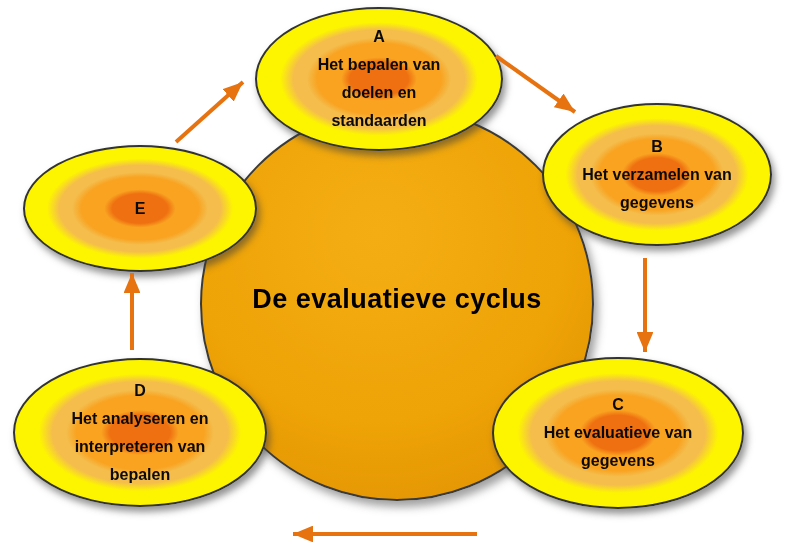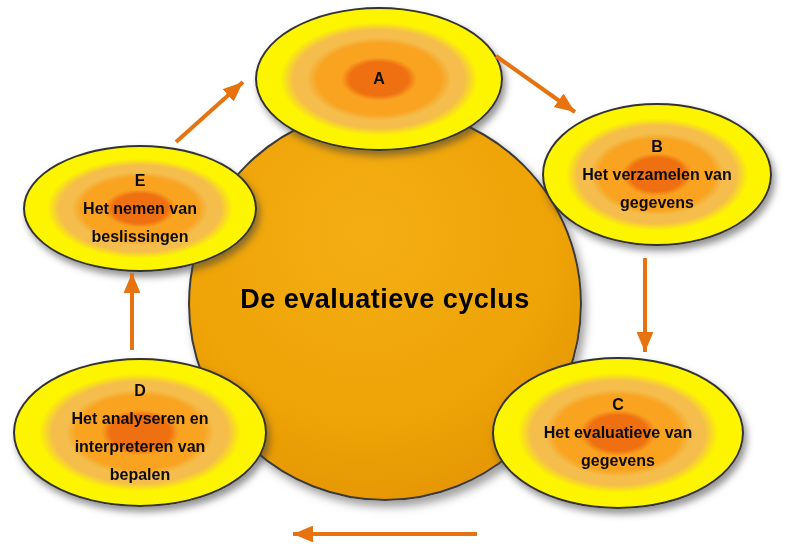--- a/index.html
+++ b/index.html
@@ -8,21 +8,21 @@
     width: 800px;
     height: 548px;
     background: #ffffff;
     overflow: hidden;
     font-family: "Liberation Sans", sans-serif;
   }
 
   
   .circle {
     position: absolute;
-    left: 188px; top: 107px;
+    left: 200px; top: 107px;
     width: 390px; height: 390px;
     border-radius: 50%;
     border: 2px solid #3a3a3a;
     background: radial-gradient(circle at 45% 32%, #f4ae14 0%, #eea306 55%, #dd8e02 100%);
     box-shadow: 4px 6px 9px rgba(70,70,70,0.5);
     z-index: 1;
     display: flex;
     align-items: center;
     justify-content: center;
   }
@@ -96,20 +96,23 @@
     <line x1="132" y1="350" x2="132" y2="273" marker-end="url(#ah)"></line>
     <line x1="176" y1="142" x2="243" y2="82" marker-end="url(#ah)"></line>
   </svg>
 
   <div class="circle">
     <div class="title">De evaluatieve cyclus</div>
   </div>
 
   <div class="node node-a">
     <div class="letter">A</div>
+    <div class="label">Het bepalen van
+doelen en
+standaarden</div>
   </div>
 
   <div class="node node-b">
     <div class="letter">B</div>
     <div class="label">Het verzamelen van
 gegevens</div>
   </div>
 
   <div class="node node-c">
     <div class="letter">C</div>
@@ -119,17 +122,15 @@
 
   <div class="node node-d">
     <div class="letter">D</div>
     <div class="label">Het analyseren en
 interpreteren van
 bepalen</div>
   </div>
 
   <div class="node node-e">
     <div class="letter">E</div>
-    <div class="label">Het nemen van
-beslissingen</div>
   </div>
 
 </div>
 
 </body></html>

